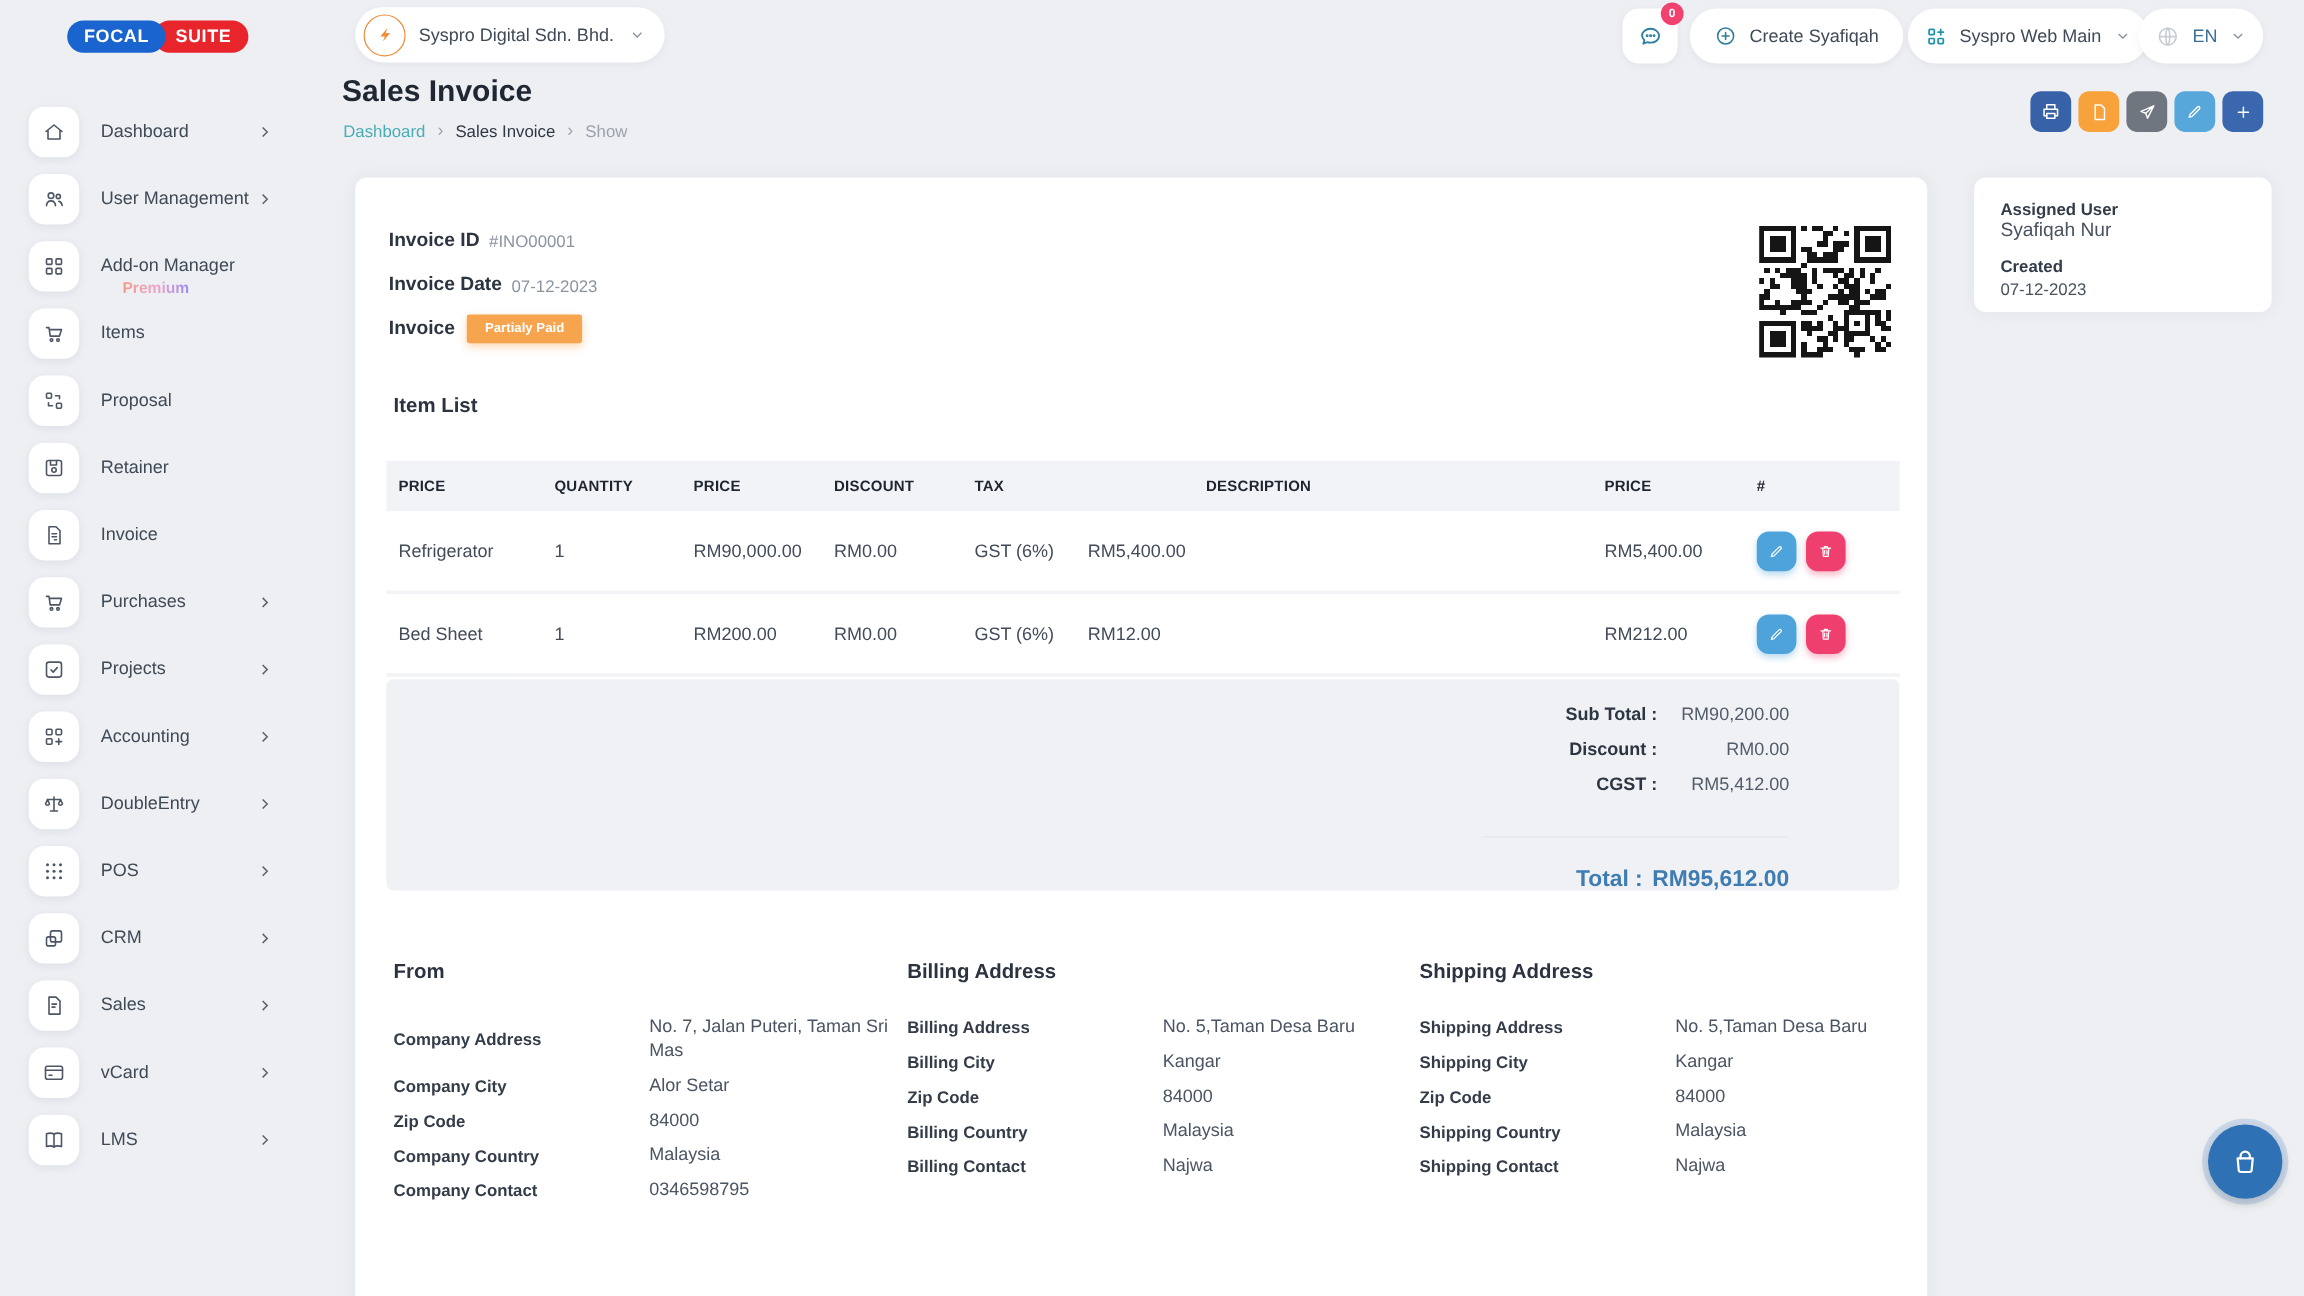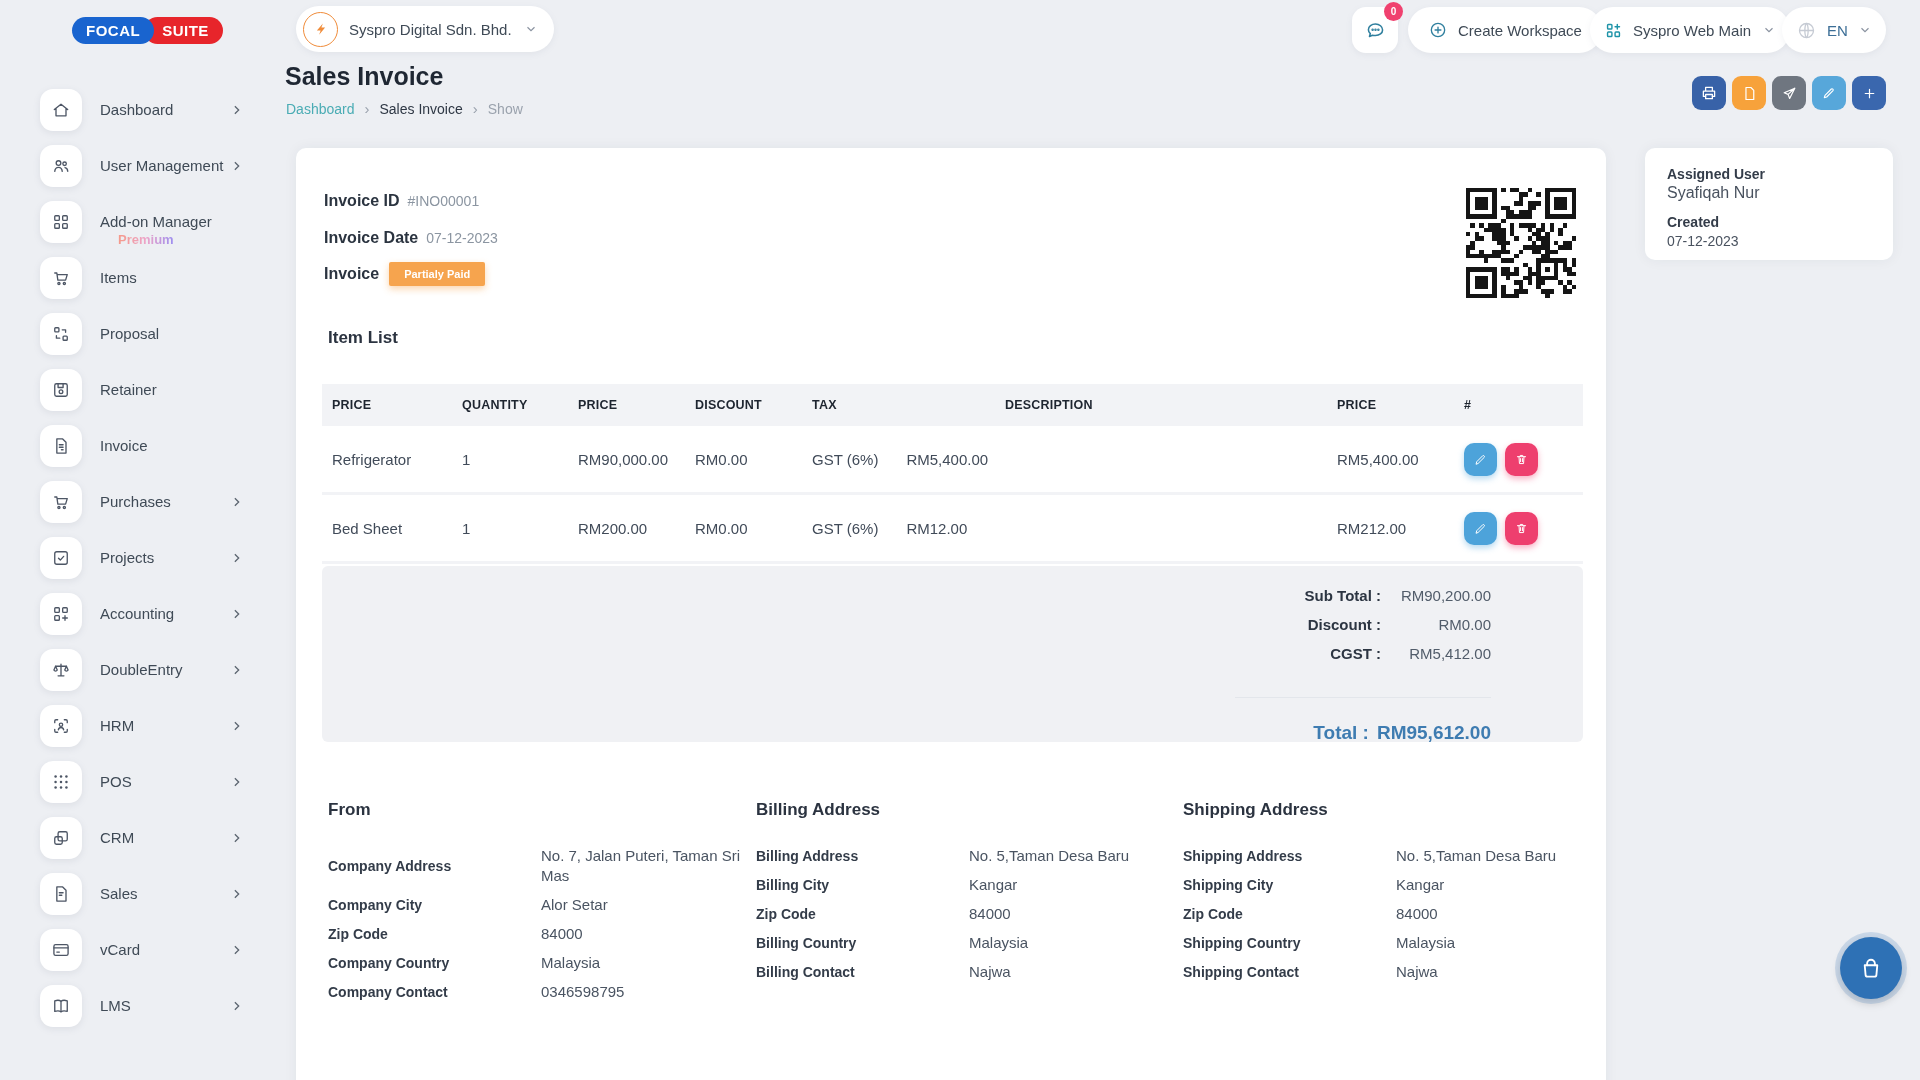--- a/index.html
+++ b/index.html
@@ -6,21 +6,21 @@
   body{
     width:1920px;height:1080px;overflow:hidden;position:relative;
     background:#edeff3;
     font-family:"Liberation Sans","DejaVu Sans",sans-serif;
     color:#3f4a56;
   }
   svg{display:block;}
   .ic{fill:none;stroke:#4d5665;stroke-width:1.6;stroke-linecap:round;stroke-linejoin:round;}
 
   
-  .sidebar{position:absolute;left:16px;top:0;width:252px;height:1080px;}
+  .sidebar{position:absolute;left:0;top:0;width:252px;height:1080px;}
   .logo{position:absolute;left:56px;top:17px;display:flex;align-items:center;}
   .logo-pill{font-weight:bold;font-size:15px;letter-spacing:.5px;color:#fff;padding:5px 14px;border-radius:14px;}
   .logo-focal{background:#1964cf;position:relative;z-index:2;}
   .logo-suite{background:#e7252b;margin-left:-10px;padding-left:18px;z-index:1;}
   .nav{position:absolute;left:0;top:82px;width:252px;}
   .nav-item{position:relative;height:56px;display:flex;align-items:center;padding-left:24px;cursor:pointer;}
   .icon-box{width:42px;height:42px;background:#fff;border-radius:13px;box-shadow:0 2px 7px rgba(120,130,150,.14);display:flex;align-items:center;justify-content:center;flex:0 0 42px;}
   .nav-label-wrap{position:relative;margin-left:18px;}
   .nav-label{font-size:15px;font-weight:500;color:#3f4a56;}
   .nav-sub{position:absolute;left:18px;top:19px;font-size:13px;font-weight:600;white-space:nowrap;
@@ -259,35 +259,20 @@
           </svg>
         </span>
       <span class="nav-label-wrap"><span class="nav-label">DoubleEntry</span></span>
       <span class="nav-chevron">
           <svg width="13" height="13" viewBox="0 0 24 24" fill="none" stroke-width="2.4">
             <path d="M9 5l7 7-7 7"></path>
           </svg>
         </span>
     </div>
 
-    <div class="nav-item">
-      <span class="icon-box">
-          <svg class="ic" width="20" height="20" viewBox="0 0 24 24">
-            <path d="M4.5 8V6A1.5 1.5 0 016 4.5h2M16 4.5h2A1.5 1.5 0 0119.5 6v2M19.5 16v2a1.5 1.5 0 01-1.5 1.5h-2M8 19.5H6A1.5 1.5 0 014.5 18v-2"></path>
-            <circle cx="12" cy="10.5" r="2"></circle>
-            <path d="M8.8 16.5c.4-1.8 1.7-2.7 3.2-2.7s2.8.9 3.2 2.7"></path>
-          </svg>
-        </span>
-      <span class="nav-label-wrap"><span class="nav-label">HRM</span></span>
-      <span class="nav-chevron">
-          <svg width="13" height="13" viewBox="0 0 24 24" fill="none" stroke-width="2.4">
-            <path d="M9 5l7 7-7 7"></path>
-          </svg>
-        </span>
-    </div>
 
     <div class="nav-item">
       <span class="icon-box">
           <svg width="20" height="20" viewBox="0 0 24 24" fill="#4d5665">
             <circle cx="5.5" cy="5.5" r="1.5"></circle>
             <circle cx="12" cy="5.5" r="1.5"></circle>
             <circle cx="18.5" cy="5.5" r="1.5"></circle>
             <circle cx="5.5" cy="12" r="1.5"></circle>
             <circle cx="12" cy="12" r="1.5"></circle>
             <circle cx="18.5" cy="12" r="1.5"></circle>
@@ -393,21 +378,21 @@
   <span class="chat-badge">0</span>
 </div>
 
 <div class="pill cw-pill">
   <span>
       <svg width="20" height="20" viewBox="0 0 24 24" fill="none" stroke="#2f7f9e" stroke-width="1.6" stroke-linecap="round">
         <circle cx="12" cy="12" r="8"></circle>
         <path d="M12 8.5v7M8.5 12h7"></path>
       </svg>
     </span>
-  <span class="cw-label">Create Workspace</span>
+  <span class="cw-label">Create Syafiqah</span>
 </div>
 
 <div class="pill app-pill">
   <span>
       <svg width="19" height="19" viewBox="0 0 24 24" fill="none" stroke="#1d93a8" stroke-width="1.8" stroke-linecap="round">
         <rect x="4.5" y="4.5" width="5.5" height="5.5" rx="1"></rect>
         <rect x="4.5" y="14" width="5.5" height="5.5" rx="1"></rect>
         <rect x="14" y="14" width="5.5" height="5.5" rx="1"></rect>
         <path d="M16.8 4.5v5.6M14 7.3h5.6"></path>
       </svg>

